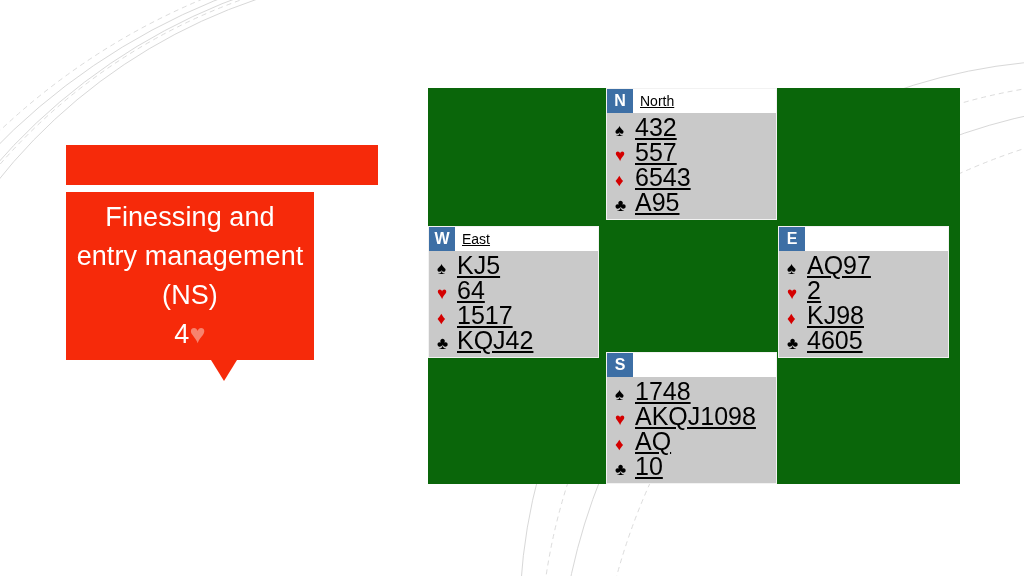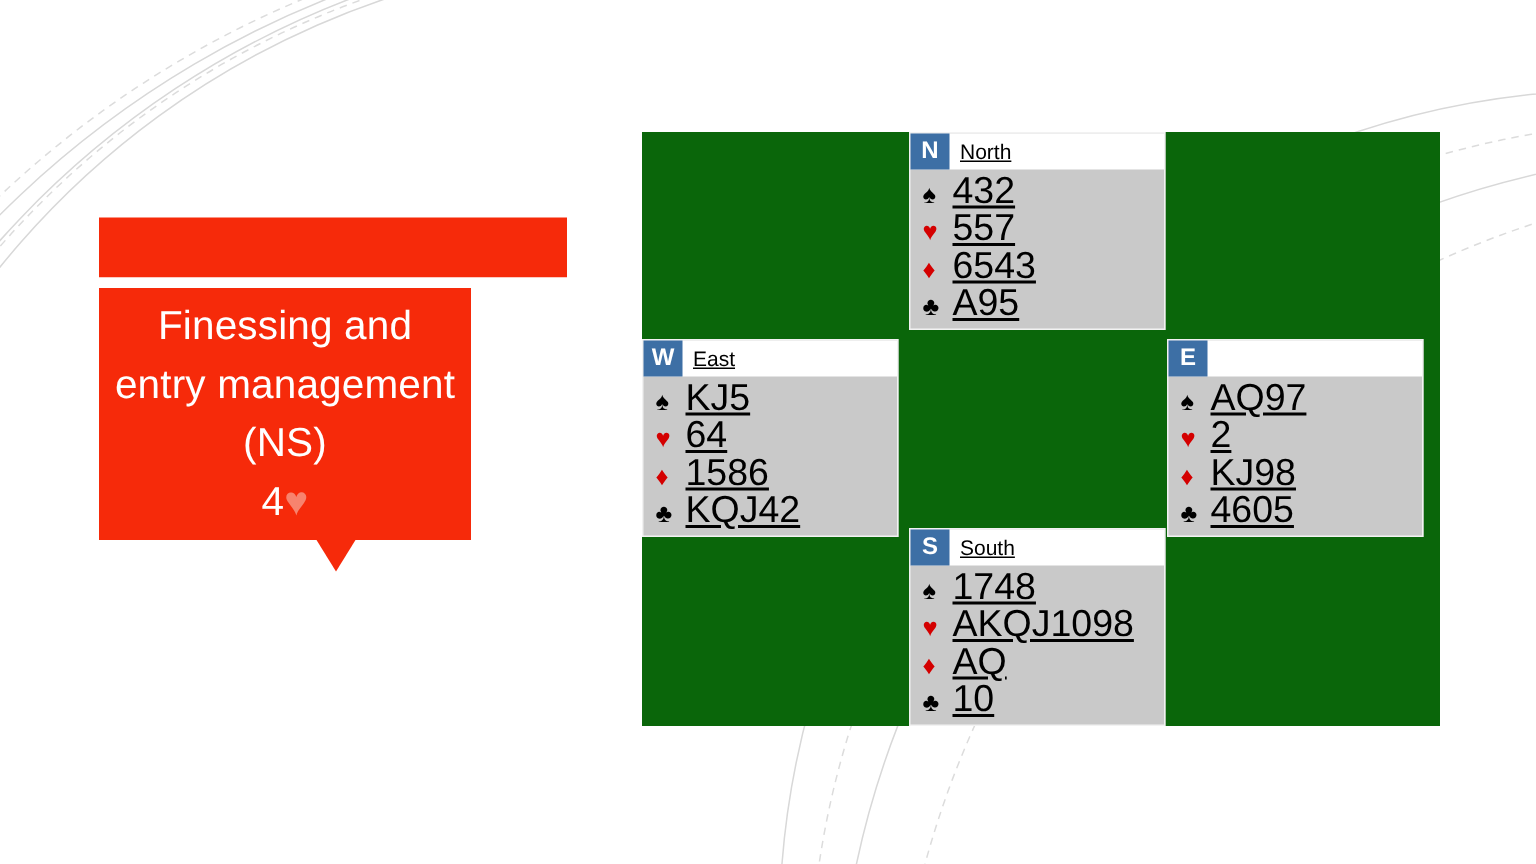--- a/index.html
+++ b/index.html
@@ -210,21 +210,21 @@
         <div class="suit-row">
           <span class="suit-sym black">♠</span>
           <span class="suit-cards">KJ5</span>
         </div>
         <div class="suit-row">
           <span class="suit-sym red">♥</span>
           <span class="suit-cards">64</span>
         </div>
         <div class="suit-row">
           <span class="suit-sym red">♦</span>
-          <span class="suit-cards">1586</span>
+          <span class="suit-cards">1517</span>
         </div>
         <div class="suit-row">
           <span class="suit-sym black">♣</span>
           <span class="suit-cards">KQJ42</span>
         </div>
       </div>
     </div>
   <div class="hand-panel" id="panel-east">
       <div class="hand-header">
         <div class="compass-badge">E</div>
@@ -244,21 +244,20 @@
         </div>
         <div class="suit-row">
           <span class="suit-sym black">♣</span>
           <span class="suit-cards">4605</span>
         </div>
       </div>
     </div>
   <div class="hand-panel" id="panel-south">
       <div class="hand-header">
         <div class="compass-badge">S</div>
-        <div class="hand-label">South</div>
       </div>
       <div class="suit-rows">
         <div class="suit-row">
           <span class="suit-sym black">♠</span>
           <span class="suit-cards">1748</span>
         </div>
         <div class="suit-row">
           <span class="suit-sym red">♥</span>
           <span class="suit-cards">AKQJ1098</span>
         </div>

